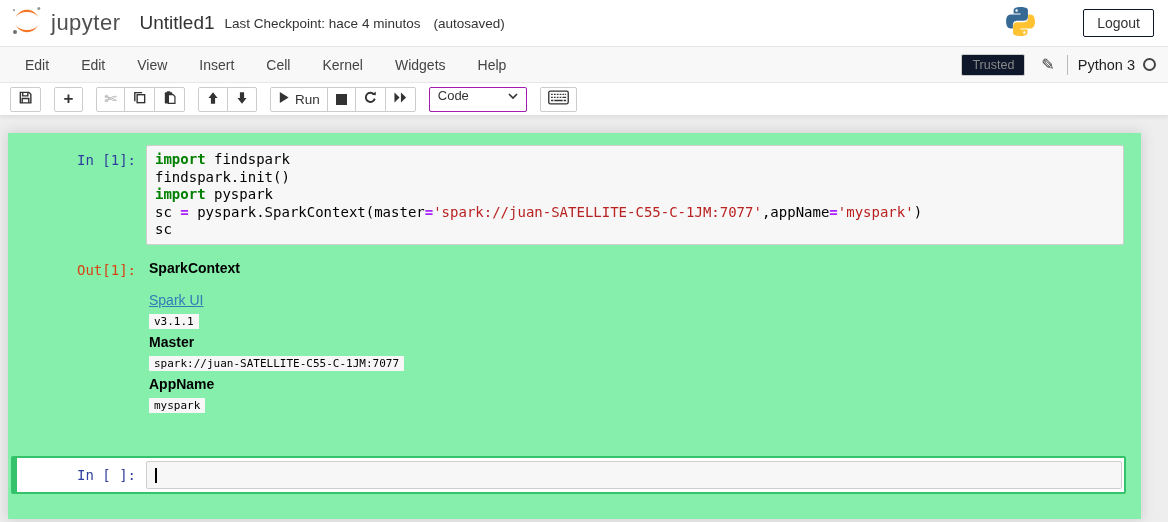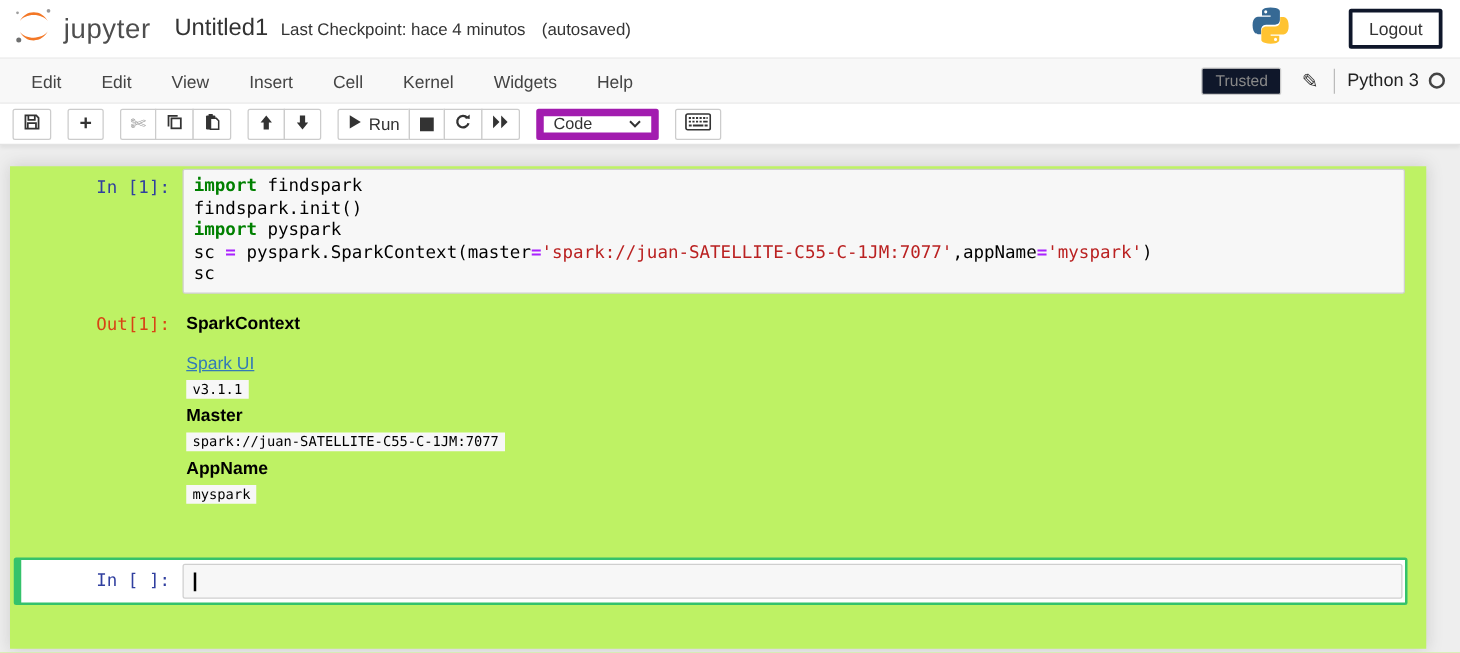--- a/index.html
+++ b/index.html
@@ -12,21 +12,21 @@
   
   #header { background:#fff; height:47px; border-bottom:1px solid #e7e7e7;
             display:flex; align-items:center; padding:0 14px 0 10px; }
   .logo { display:flex; align-items:center; cursor:pointer; text-decoration:none; }
   .logo-word { font-size:22px; color:#4e4e4e; margin-left:7px; letter-spacing:0.5px; }
   .nb-title { font-size:19px; color:#333; margin-left:19px; cursor:pointer; }
   .checkpoint { font-size:13.5px; color:#333; margin-left:10px; }
   .autosaved  { font-size:13.5px; color:#333; margin-left:13px; }
   .header-right { margin-left:auto; display:flex; align-items:center; }
   .python-logo { margin-right:30px; }
-  .logout-btn { font-size:14px; color:#333; background:#fff; border:3px solid #0f172a;
+  .logout-btn { font-size:14px; color:#333; background:#fff; border:1px solid #0f172a;
                 border-radius:2px; padding:5px 13px; cursor:pointer;margin-left:16px; }
 
   
   #menubar { background:#f8f8f8; height:36px; border-bottom:1px solid #e7e7e7;
              display:flex; align-items:center; padding:0 12px 0 9px; }
   .menu-item { font-size:14px; color:#444; padding:9px 16px; cursor:pointer; }
   .menubar-right { margin-left:auto; display:flex; align-items:center; }
   .trusted-btn { font-size:12.5px; color:#888; background:#0f172a; border:1px solid #ccc;
                  border-radius:2px; padding:3px 10px; cursor:default; }
   .pencil-btn { border:none; background:transparent; font-size:16px; color:#333;
@@ -43,31 +43,31 @@
   .btn-group { display:flex; margin-right:13px; }
   .tb-btn { height:25px; min-width:29px; padding:0 7px; background:#fff;
             border:1px solid #ccc; display:flex; align-items:center; justify-content:center;
             font-size:13px; color:#333; cursor:pointer; margin-left:-1px; }
   .btn-group .tb-btn:first-child { margin-left:0; border-radius:2px 0 0 2px; }
   .btn-group .tb-btn:last-child  { border-radius:0 2px 2px 0; }
   .btn-group .tb-btn:only-child  { border-radius:2px; }
   .run-label { margin-left:5px; font-size:13.5px; }
   .cut-glyph { color:#9a9a9a; font-size:15px; }
   .stop-sq { width:11px; height:11px; background:#333; display:inline-block; }
-  .celltype-select { width:98px; height:25px; border:6px solid #a21caf; border-radius:2px;
-                     background:#fff; display:flex; align-items:flex-end;
+  .celltype-select { width:98px; height:25px; border:1px solid #a21caf; border-radius:2px;
+                     background:#fff; display:flex; align-items:flex-start;
                      justify-content:space-between; padding:0 8px; font-size:13px;
                      color:#333; cursor:pointer; margin-right:13px; }
   .kbd-btn { border-radius:2px; }
 
   
   #site { height:410px; padding:17px 27px 0 8px; }
-  #notebook-container { background:#bef264; height:386px;
+  #notebook-container { background:#86efac; height:386px;
                         box-shadow:0 0 12px 1px rgba(87,87,87,0.2);
-                        padding:0 15px 15px 3px; }
+                        padding:10px 15px 15px 3px; }
   .cell { display:flex; padding:2px; }
   .prompt { width:133px; min-width:133px; text-align:right; padding:7px 10px 0 0;
             font-family:"DejaVu Sans Mono", monospace; font-size:14px; }
   .prompt.in  { color:var(--prompt-in,#303F9F); }
   .prompt.out { color:var(--prompt-out,#D84315); padding-top:3px; }
   .input-area { flex:1; background:#f7f7f7; border:1px solid #cfcfcf; border-radius:2px;
                 padding:5px 8px; font-family:"DejaVu Sans Mono", monospace;
                 font-size:14px; line-height:17.5px; color:#000; cursor:text; }
   .code-line { min-height:17.5px; white-space:pre; }
   .tok-kw  { color:var(--kw,#008000); font-weight:bold; }

